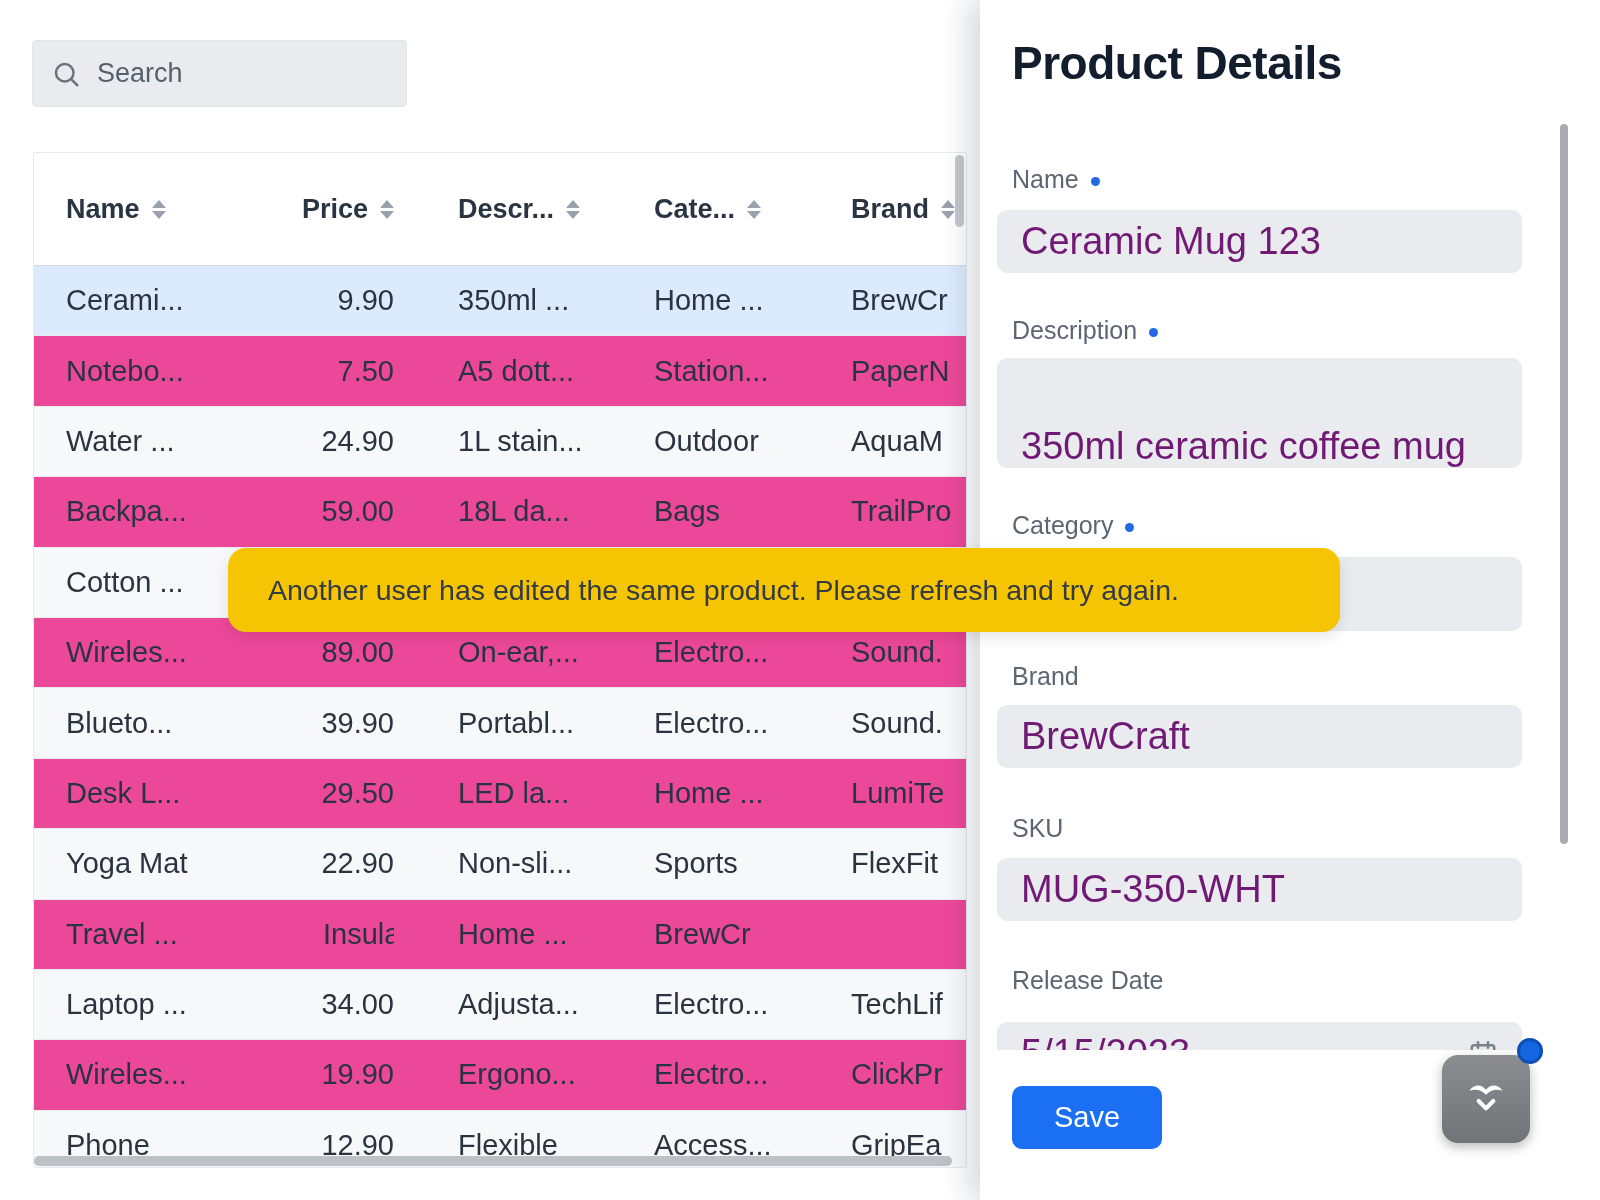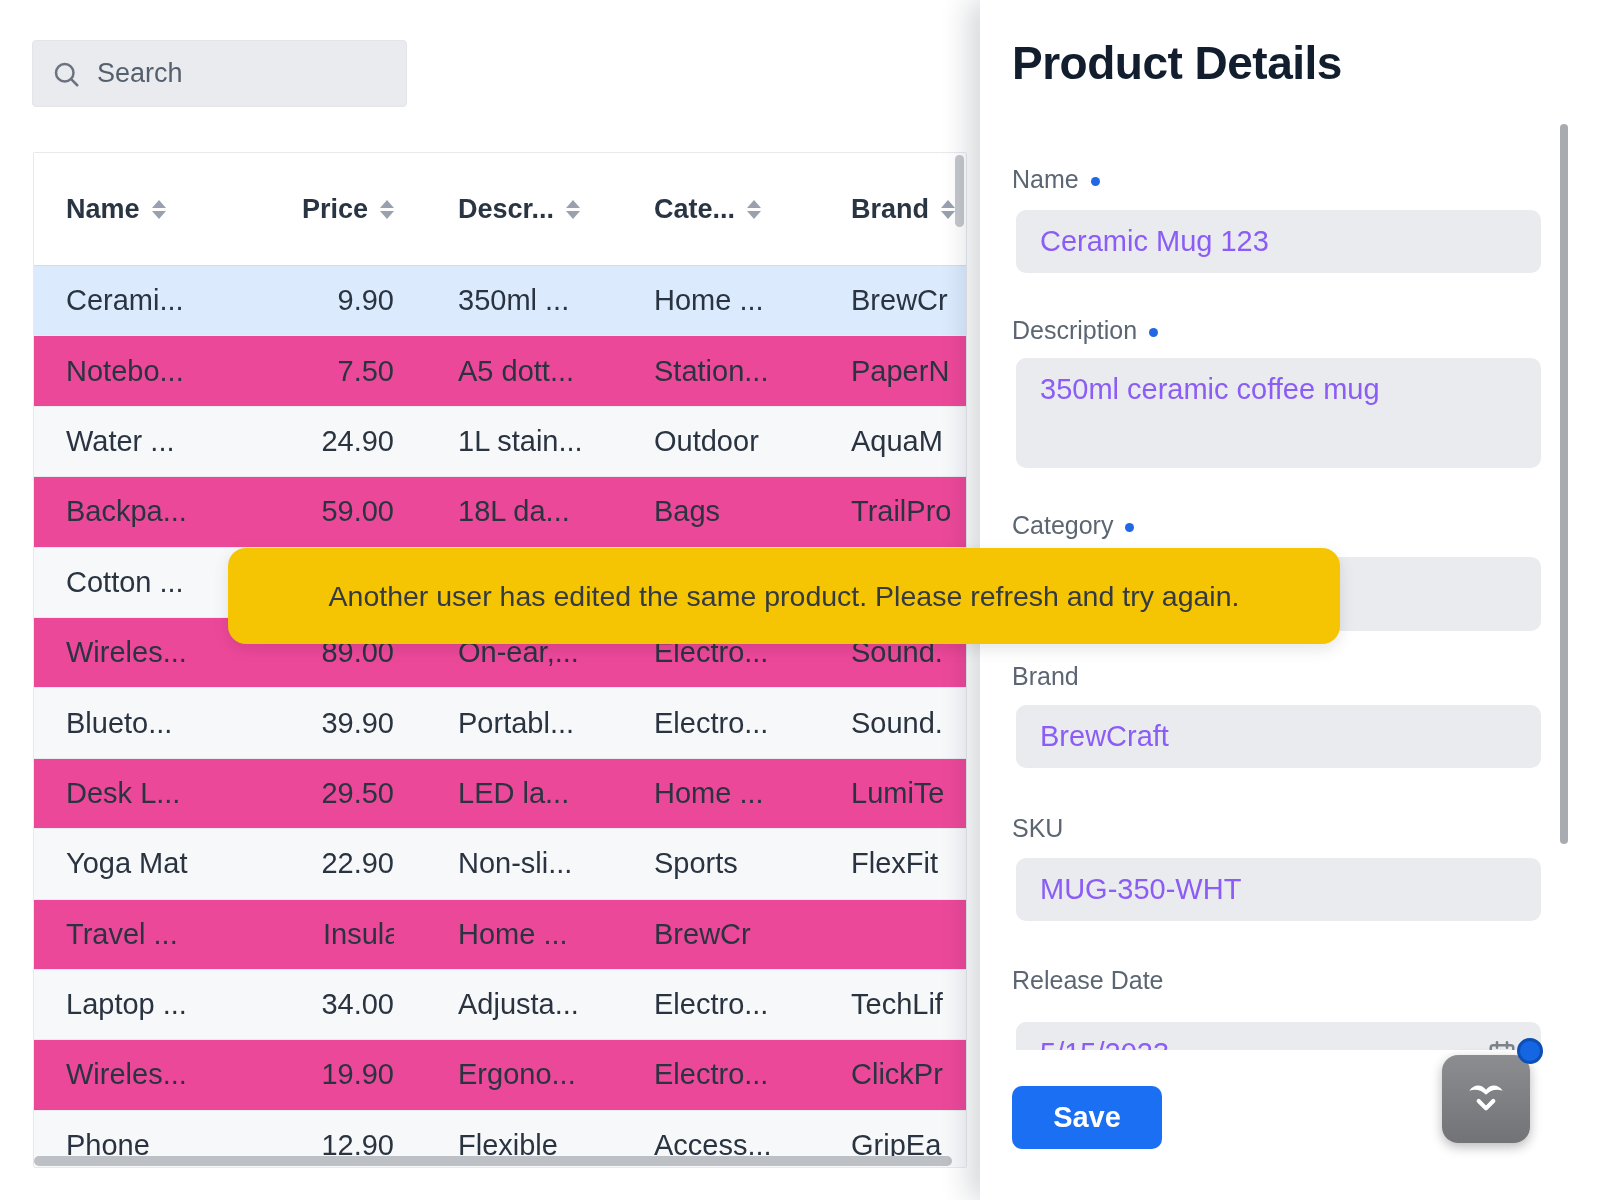--- a/index.html
+++ b/index.html
@@ -55,57 +55,57 @@
   .vscroll{
     position:absolute;right:2px;top:2px;width:9px;height:72px;
     background:#c5c8cd;border-radius:5px;
   }
   .hscroll{
     position:absolute;left:0px;bottom:1px;height:10px;width:918px;
     background:#bdc0c4;border-radius:5px;
   }
   
   .toast{
-    position:absolute;left:228px;top:548px;width:1112px;height:96px;z-index:30;
+    position:absolute;left:228px;top:548px;width:1112px;height:84px;z-index:30;
     background:#f5c402;border-radius:18px;
-    display:flex;align-items:center;justify-content:center;padding:0 40px;box-sizing:border-box;
+    display:flex;align-items:center;justify-content:flex-start;padding:0 40px;box-sizing:border-box;
     font-size:28.5px;font-weight:500;color:#343a42;white-space:nowrap;
     box-shadow:0 5px 16px rgba(0,0,0,0.10);
   }
   
   .panel{
     position:absolute;left:980px;top:0;width:620px;height:1200px;z-index:20;
     background:#ffffff;box-shadow:-12px 0 26px rgba(15,23,42,0.16);
   }
   .panel-title{
     position:absolute;left:32px;top:36px;
     font-size:46px;font-weight:800;color:#121d2d;letter-spacing:-0.5px;
   }
   .form-clip{position:absolute;left:0;top:130px;width:600px;height:920px;overflow:hidden;}
   .flabel{
     position:absolute;left:32px;display:flex;align-items:center;gap:12px;
     font-size:25px;font-weight:500;color:#5c6673;
   }
   .dot{width:9px;height:9px;border-radius:50%;background:#2268e4;margin-top:3px;flex:none;}
   .finput{
-    position:absolute;left:36px;width:525px;height:63px;box-sizing:border-box;
+    position:absolute;left:17px;width:525px;height:63px;box-sizing:border-box;
     background:#e9ebee;border-radius:10px;
     display:flex;align-items:center;padding:0 24px;
-    font-size:29px;color:#8b5cf6;white-space:nowrap;overflow:hidden;
-  }
-  .ftextarea{height:110px;align-items:flex-start;padding-top:15px;}
+    font-size:38px;color:#701a75;white-space:nowrap;overflow:hidden;
+  }
+  .ftextarea{height:110px;align-items:flex-end;padding-top:15px;}
   .fdate{justify-content:space-between;}
   .pscroll{
     position:absolute;left:580px;top:124px;width:8px;height:720px;
     background:#a8abb0;border-radius:4px;
   }
   .save{
     position:absolute;left:32px;top:1086px;width:150px;height:63px;
     background:#1a6ff2;border:none;border-radius:10px;cursor:pointer;
-    color:#ffffff;font-family:inherit;font-size:29px;font-weight:700;
+    color:#ffffff;font-family:inherit;font-size:29px;font-weight:400;
     display:flex;align-items:center;justify-content:center;
   }
   
   .widget{
     position:absolute;left:1442px;top:1055px;width:88px;height:88px;z-index:40;
     background:linear-gradient(180deg,#8b8d91 0%,#717376 100%);
     border-radius:16px;box-shadow:0 4px 12px rgba(0,0,0,0.28);
     display:flex;align-items:center;justify-content:center;cursor:pointer;
   }
   .widget-dot{

